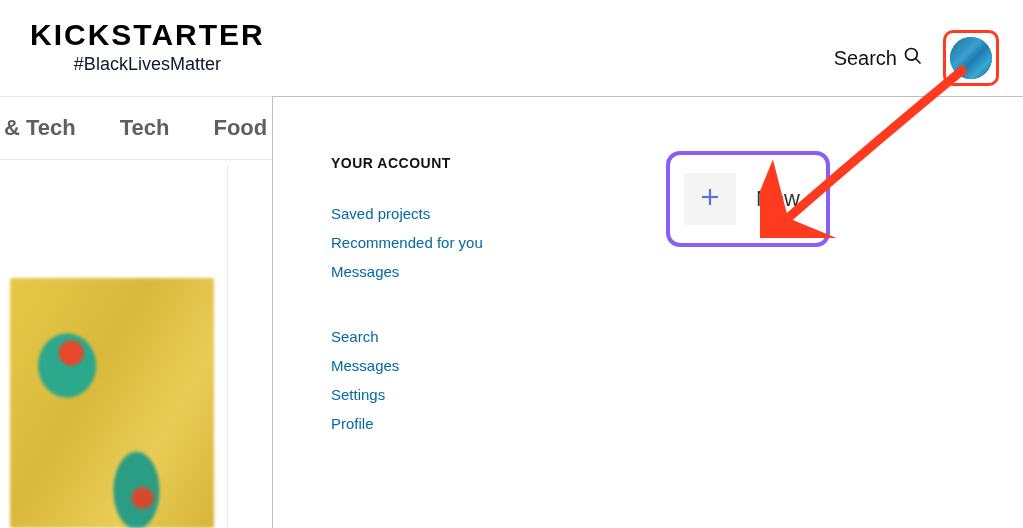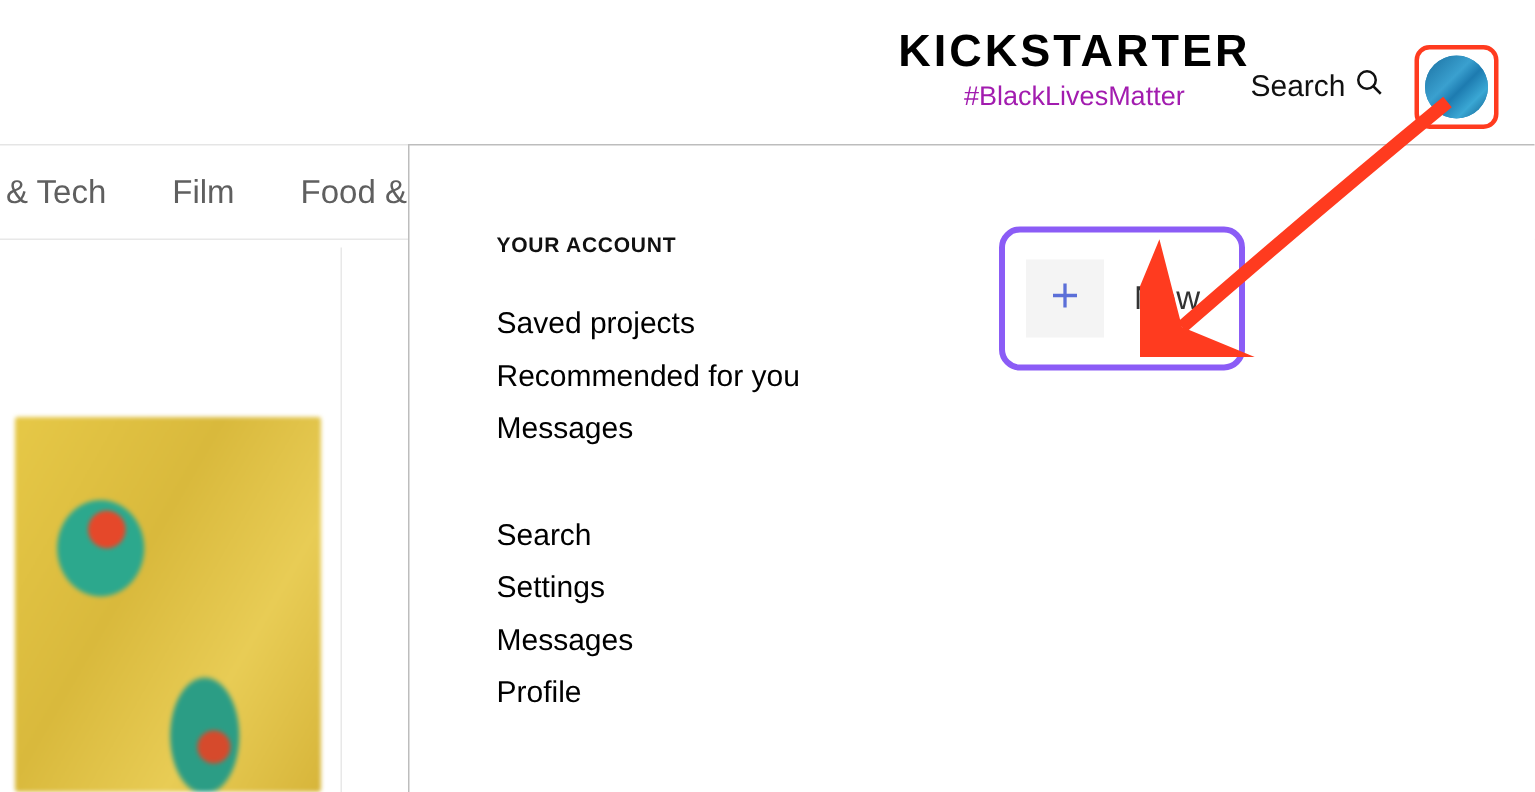--- a/index.html
+++ b/index.html
@@ -9,34 +9,34 @@
       width: 1023px;
       height: 528px;
       overflow: hidden;
       position: relative;
       color: #222;
     }
 
     .header {
       display: flex;
       align-items: flex-start;
-      justify-content: flex-end;
+      justify-content: space-between;
       padding: 18px 24px 10px 30px;
     }
     .brand-block { display: flex; flex-direction: column; align-items: center; }
     .logo {
       font-weight: 900;
       font-size: 30px;
       letter-spacing: 2px;
       color: #000;
       font-family: Arial Black, Arial, sans-serif;
     }
     .tagline {
       font-size: 18px;
-      color: #a21caf;
+      color: #0f172a;
       margin-top: 2px;
     }
     .header-right {
       display: flex;
       align-items: center;
       gap: 20px;
       margin-top: 12px;
     }
     .search-wrap {
       display: flex;
@@ -74,21 +74,21 @@
     }
 
     .nav-row {
       display: flex;
       gap: 44px;
       padding: 18px 0 18px 4px;
       font-size: 22px;
       color: #5f5f5f;
       border-bottom: 1px solid #e8e8e8;
     }
-    .nav-item { cursor: pointer; white-space: nowrap; }
+    .nav-item { cursor: pointer; white-space: nowrap; font-weight: bold; }
 
     .thumb {
       position: absolute;
       left: 10px;
       top: 278px;
       width: 204px;
       height: 250px;
       background:
         radial-gradient(circle at 30% 30%, #e5482a 0 12px, transparent 13px),
         radial-gradient(ellipse at 28% 35%, #2ca88d 0 28px, transparent 30px),
@@ -123,22 +123,22 @@
     .dd-heading {
       font-size: 14px;
       font-weight: 700;
       letter-spacing: 0.5px;
       color: #111;
       margin-bottom: 28px;
       font-family: Arial, sans-serif;
     }
     .dd-list { list-style: none; }
     .dd-list li {
-      font-size: 20px;
-      color: #000000;
+      font-size: 15px;
+      color: #0369a1;
       padding: 6px 0;
       cursor: pointer;
     }
     .dd-block-gap { height: 36px; }
 
     .new-wrap {
       border: 4px solid #8b5cf6;
       border-radius: 14px;
       padding: 18px 26px 18px 14px;
       display: inline-flex;
@@ -190,40 +190,40 @@
     <div class="avatar-box">
       <div class="avatar"></div>
     </div>
   </div>
 </div>
 
 <div class="divider-top"></div>
 
 <div class="nav-row">
   <span class="nav-item">&amp; Tech</span>
-  <span class="nav-item">Film</span>
+  <span class="nav-item">Tech</span>
   <span class="nav-item">Food &amp; Cr</span>
 </div>
 
 <div class="thumb"></div>
 <div class="col-divider"></div>
 
 <div class="dropdown">
   <div class="dd-col">
     <div class="dd-heading">YOUR ACCOUNT</div>
     <ul class="dd-list">
       <li>Saved projects</li>
       <li>Recommended for you</li>
       <li>Messages</li>
     </ul>
     <div class="dd-block-gap"></div>
     <ul class="dd-list">
       <li>Search</li>
+      <li>Messages</li>
       <li>Settings</li>
-      <li>Messages</li>
       <li>Profile</li>
     </ul>
   </div>
   <div class="dd-col">
     <div class="new-wrap">
       <div class="plus-btn">
         <span>
           <svg width="24" height="24" viewBox="0 0 24 24" fill="none" stroke="#5b6fd8" stroke-width="2.2">
             <line x1="12" y1="4" x2="12" y2="20"></line>
             <line x1="4" y1="12" x2="20" y2="12"></line>

